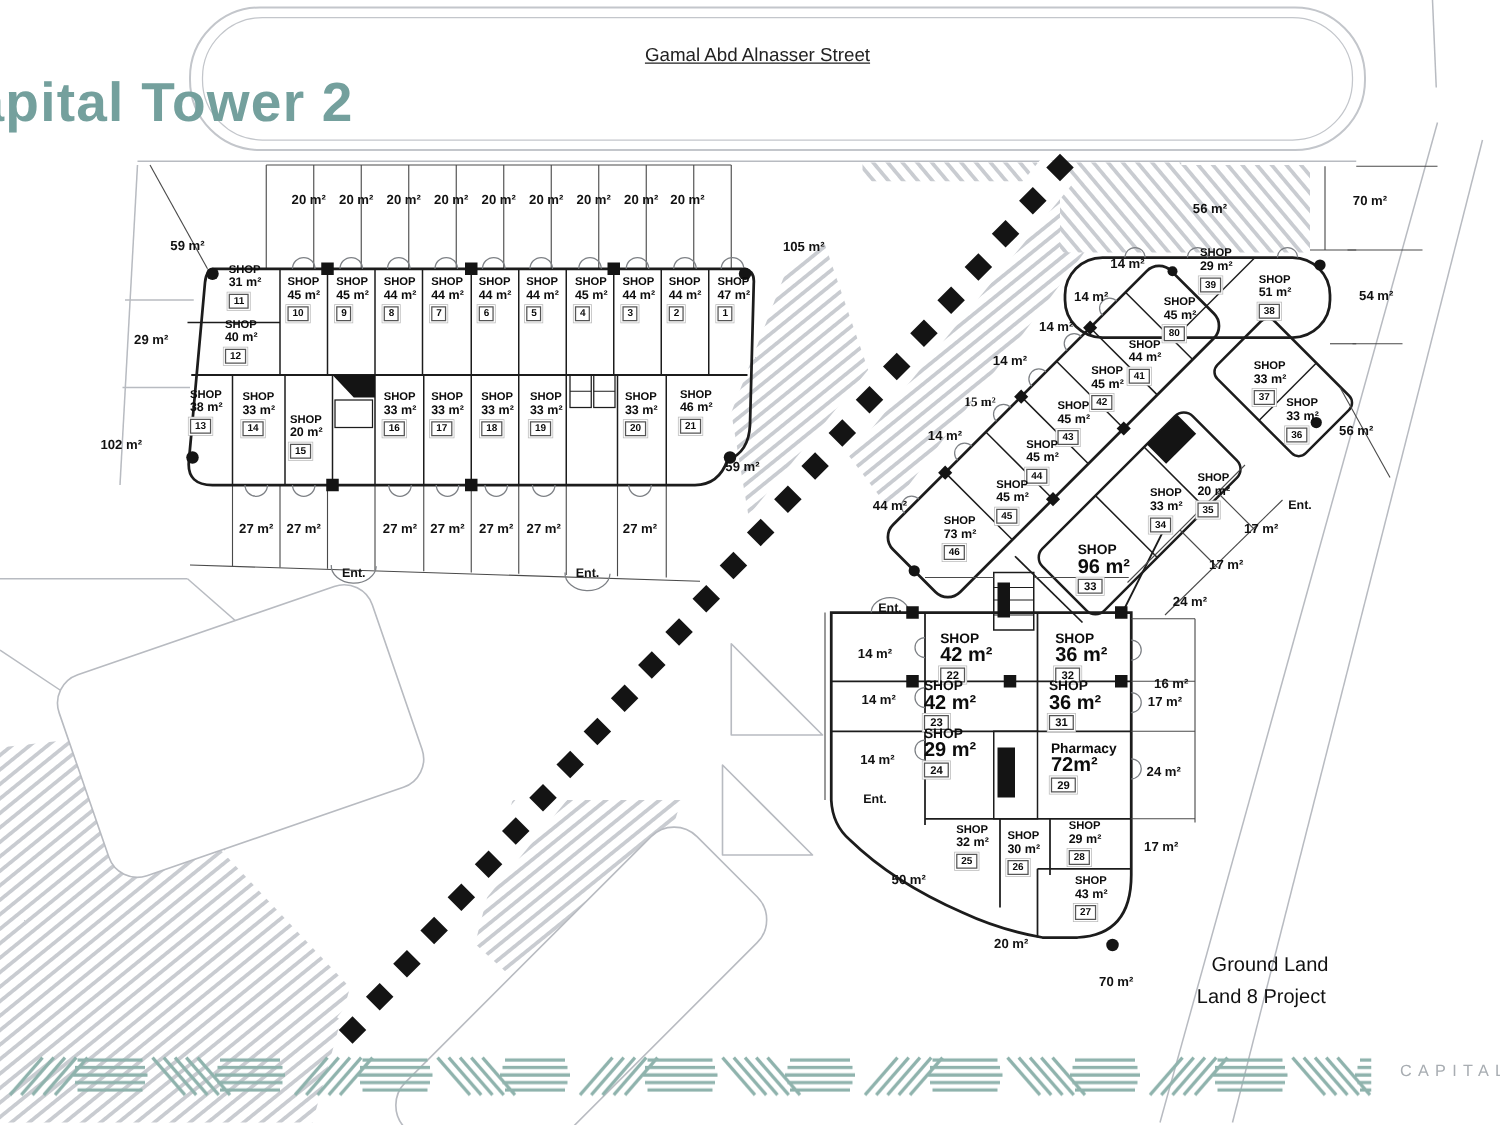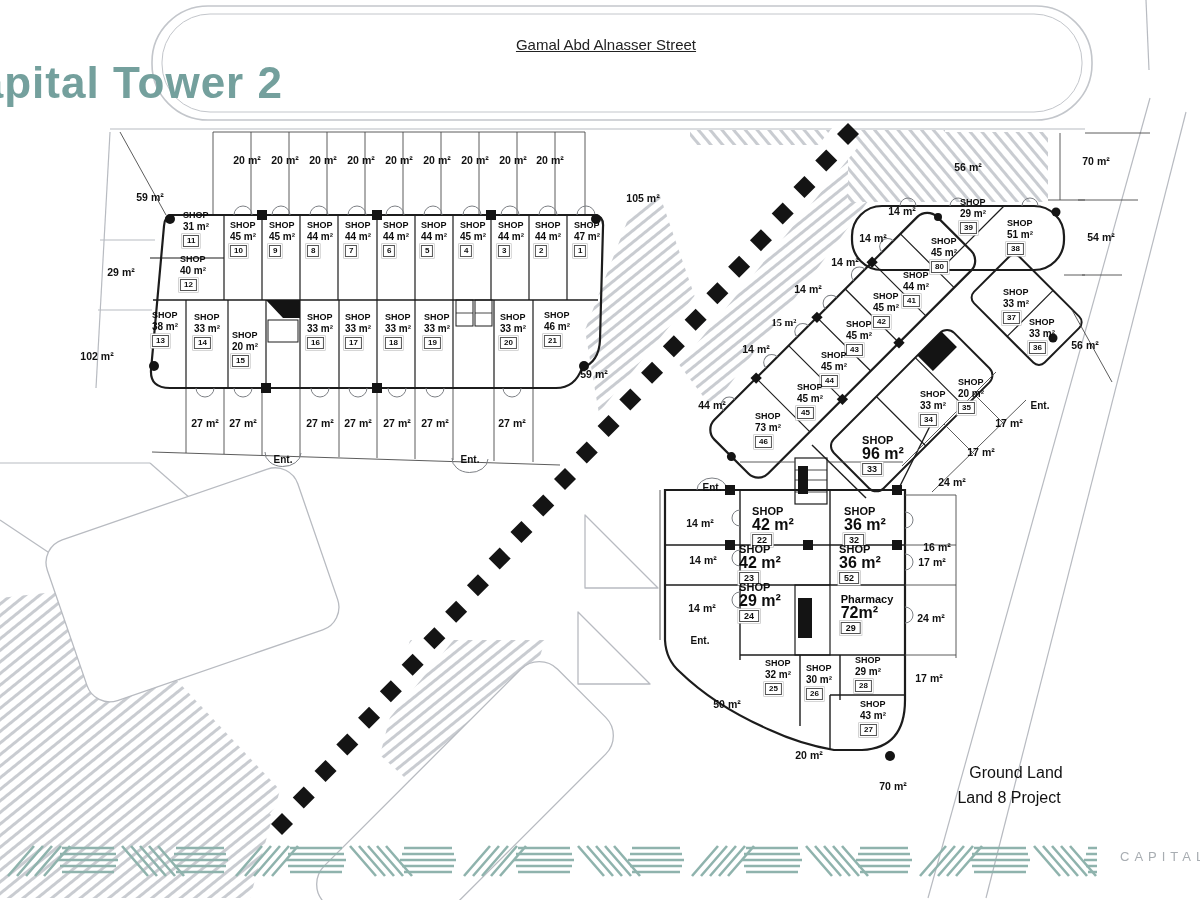--- a/index.html
+++ b/index.html
@@ -399,21 +399,21 @@
     <div class="shop " style="left: 810px; top: 390px;"><span class="shop-name">SHOP</span><span class="shop-area">45 m²</span><span class="chip">45</span></div>
     <div class="shop " style="left: 768px; top: 419px;"><span class="shop-name">SHOP</span><span class="shop-area">73 m²</span><span class="chip">46</span></div>
     <div class="shop " style="left: 1016px; top: 295px;"><span class="shop-name">SHOP</span><span class="shop-area">33 m²</span><span class="chip">37</span></div>
     <div class="shop " style="left: 1042px; top: 325px;"><span class="shop-name">SHOP</span><span class="shop-area">33 m²</span><span class="chip">36</span></div>
     <div class="shop " style="left: 971px; top: 385px;"><span class="shop-name">SHOP</span><span class="shop-area">20 m²</span><span class="chip">35</span></div>
     <div class="shop " style="left: 933px; top: 397px;"><span class="shop-name">SHOP</span><span class="shop-area">33 m²</span><span class="chip">34</span></div>
     <div class="shop md" style="left: 883px; top: 442px;"><span class="shop-name">SHOP</span><span class="shop-area">96 m²</span><span class="chip">33</span></div>
     <div class="shop md" style="left: 773px; top: 513px;"><span class="shop-name">SHOP</span><span class="shop-area">42 m²</span><span class="chip">22</span></div>
     <div class="shop md" style="left: 865px; top: 513px;"><span class="shop-name">SHOP</span><span class="shop-area">36 m²</span><span class="chip">32</span></div>
     <div class="shop md" style="left: 760px; top: 551px;"><span class="shop-name">SHOP</span><span class="shop-area">42 m²</span><span class="chip">23</span></div>
-    <div class="shop md" style="left: 860px; top: 551px;"><span class="shop-name">SHOP</span><span class="shop-area">36 m²</span><span class="chip">52</span></div>
+    <div class="shop md" style="left: 860px; top: 551px;"><span class="shop-name">SHOP</span><span class="shop-area">36 m²</span><span class="chip">31</span></div>
     <div class="shop md" style="left: 760px; top: 589px;"><span class="shop-name">SHOP</span><span class="shop-area">29 m²</span><span class="chip">24</span></div>
     <div class="shop md" style="left: 867px; top: 601px;"><span class="shop-name">Pharmacy</span><span class="shop-area">72m²</span><span class="chip">29</span></div>
     <div class="shop " style="left: 778px; top: 666px;"><span class="shop-name">SHOP</span><span class="shop-area">32 m²</span><span class="chip">25</span></div>
     <div class="shop " style="left: 819px; top: 671px;"><span class="shop-name">SHOP</span><span class="shop-area">30 m²</span><span class="chip">26</span></div>
     <div class="shop " style="left: 868px; top: 663px;"><span class="shop-name">SHOP</span><span class="shop-area">29 m²</span><span class="chip">28</span></div>
     <div class="shop " style="left: 873px; top: 707px;"><span class="shop-name">SHOP</span><span class="shop-area">43 m²</span><span class="chip">27</span></div>
     <div class="arealabel" style="left: 247px; top: 160px;">20 m²</div>
     <div class="arealabel" style="left: 285px; top: 160px;">20 m²</div>
     <div class="arealabel" style="left: 323px; top: 160px;">20 m²</div>
     <div class="arealabel" style="left: 361px; top: 160px;">20 m²</div>

